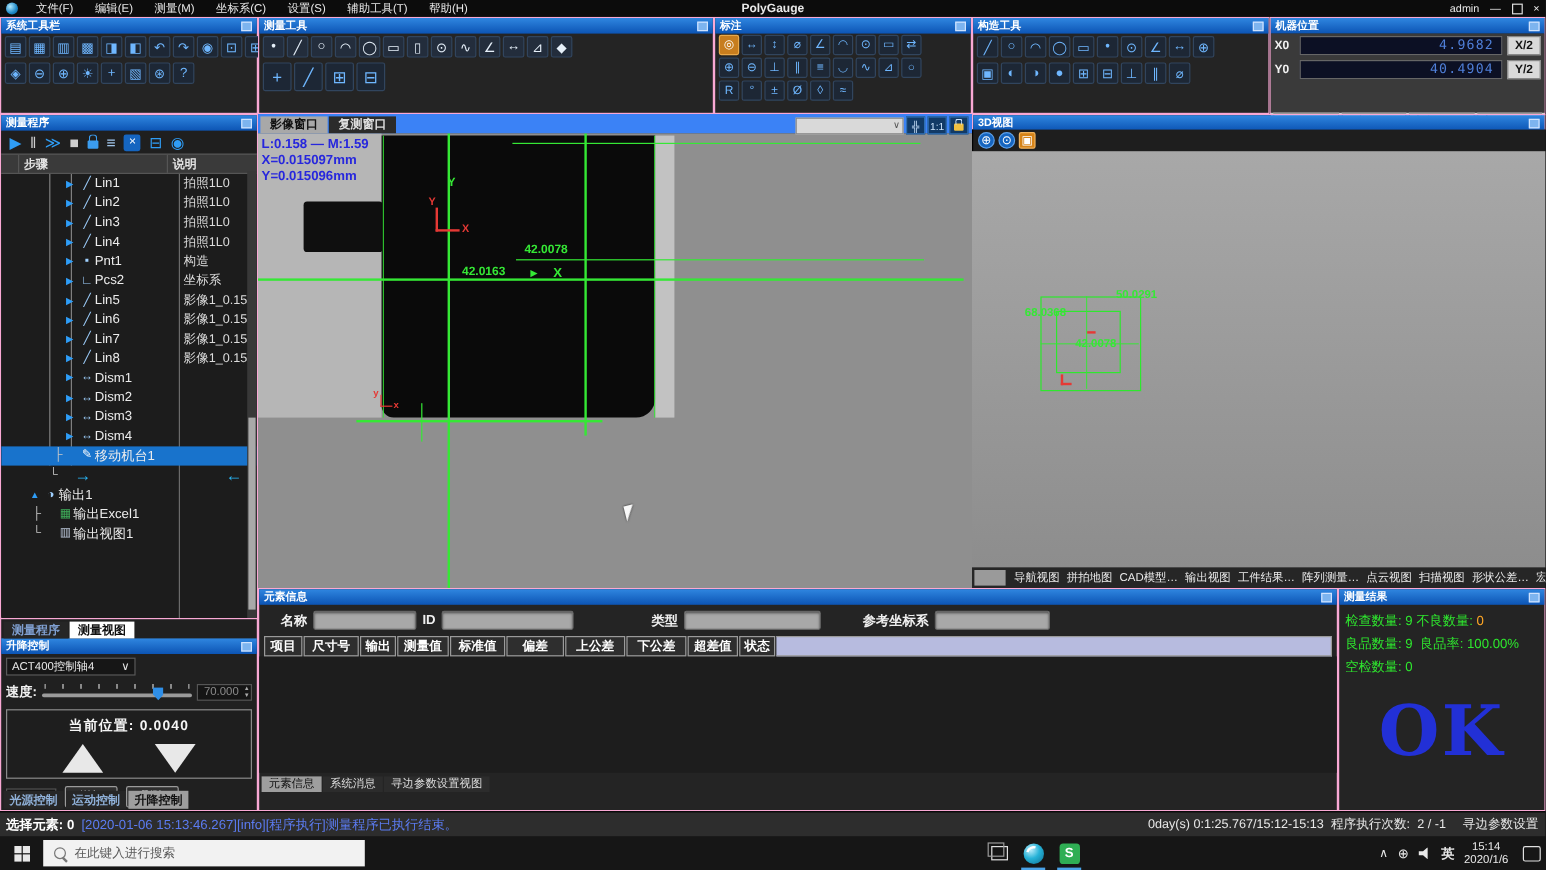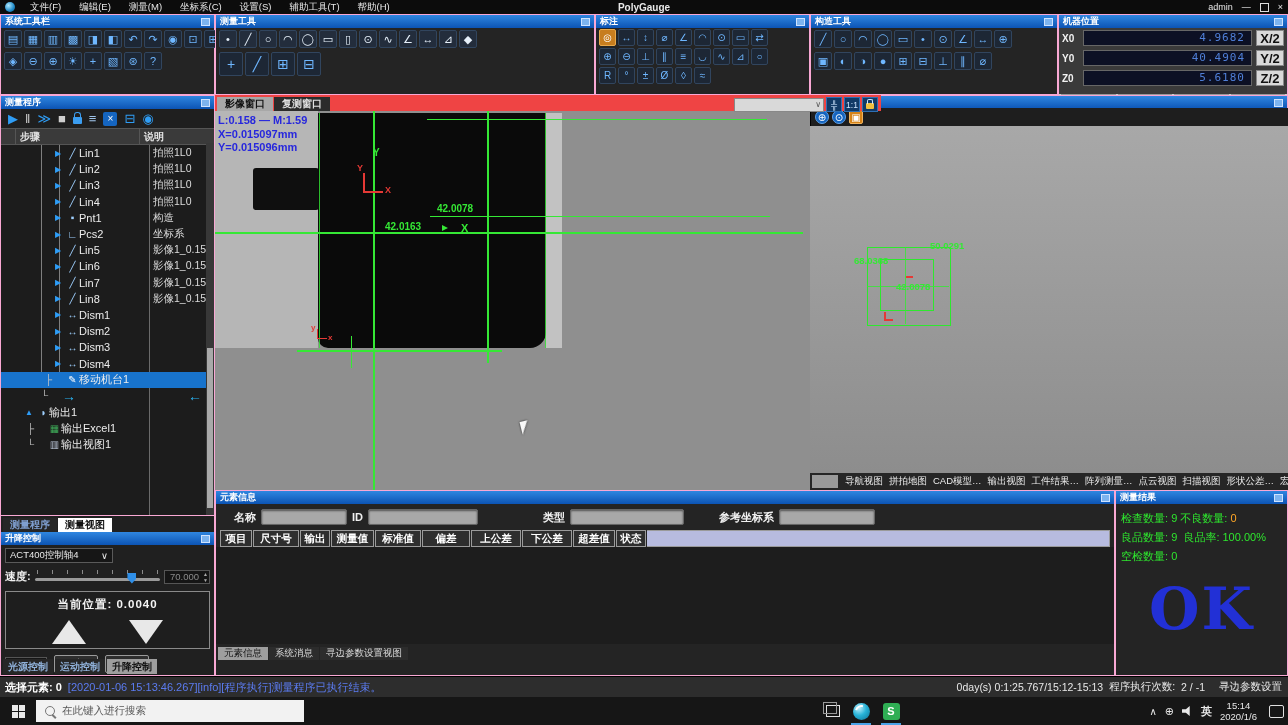--- a/index.html
+++ b/index.html
@@ -22,21 +22,21 @@
   .ticon.sel{background:#c77d1e;color:#fff;border-color:#e8a84a}
   #pMeasure .r1 .ticon{color:#e6f0fa;background:#232d3c}
   #pMeasure .r2 .ticon{width:22px;height:22px;font-size:14px}
   #pAnnot .ticon{width:15px;height:15px;font-size:10px}
   #pAnnot .prow{padding:1px 3px}
   
   #pMachine .mbody{background:#3a3a3a;height:66px}
   .mach-row{display:flex;align-items:center;height:18px;gap:4px;padding:1px 3px}
   .mach-axis{width:17px;font-size:10px;font-weight:bold;color:#f2f2f2}
   .mach-lcd{flex:1;height:14px;background:#0c1024;border:1px solid #666;color:#4f7fd8;font-family:"DejaVu Sans Mono",monospace;font-size:11px;text-align:right;padding:0 6px;filter:blur(.5px);letter-spacing:1px;line-height:14px}
-  .mach-half{width:26px;height:14px;background:#d9d9d9;color:#111;font-size:13px;font-weight:bold;display:flex;align-items:center;justify-content:center;border:1px solid #888}
+  .mach-half{width:26px;height:14px;background:#d9d9d9;color:#111;font-size:10px;font-weight:bold;display:flex;align-items:center;justify-content:center;border:1px solid #888}
   .mach-units{display:flex;height:13px;background:#cfcfcf;align-items:center;padding:0 2px;gap:2px}
   .mach-unit{flex:1;background:#efefef;border:1px solid #999;color:#222;font-size:8.5px;height:11px;display:flex;align-items:center;justify-content:space-between;padding:0 3px}
   .mach-unit b{font-size:7px;color:#555;font-weight:normal}
   
   .prog-toolbar{height:19px;display:flex;align-items:center;gap:7px;padding:0 7px;background:#1f1f1f;font-size:13px}
   .pt{line-height:1}
   .pt-run,.pt-step,.pt-layout,.pt-record{color:#2f9df5}
   .pt-pause,.pt-stop{color:#cfcfcf}
   .pt-list{color:#9fc3e8}
   .pt-abort{background:#1565c0;color:#fff;font-size:10px;width:14px;height:14px;display:flex;align-items:center;justify-content:center;border-radius:2px}
@@ -60,21 +60,21 @@
   .trow.arrowrow{padding-left:40px}
   .arrowrow .tico{color:#29b6f6;font-weight:bold;font-size:14px;width:auto}
   .arrowrow .tdesc{left:auto;right:12px;width:auto;color:#29b6f6;font-weight:bold;font-size:14px}
   .guide{position:absolute;width:1px;background:rgba(225,225,225,.5)}
   .coldiv{position:absolute;left:148px;top:0;bottom:0;width:1px;background:#6a6a6a}
   .tscroll{position:absolute;right:0;top:47px;width:8px;height:373px;background:#383838}
   .tthumb{position:absolute;right:1px;top:205px;width:6px;height:160px;background:#a9a9a9}
   .trow:nth-child(18) .tico{color:#3fae5a}
   .trow:nth-child(19) .tico{color:#b9c4d6}
   
-  #camTabs{position:absolute;left:215px;top:95px;width:666px;height:16px;background:#ef4444;display:flex;align-items:flex-end;gap:1px;padding-left:2px;box-sizing:border-box;z-index:5}
+  #camTabs{position:absolute;left:215px;top:95px;width:595px;height:16px;background:#3b82f6;display:flex;align-items:flex-end;gap:1px;padding-left:2px;box-sizing:border-box;z-index:5}
   .vtab{height:14px;padding:0 8px;font-size:10px;display:flex;align-items:center;background:#2b2b2b;color:#e0e0e0;font-weight:bold;white-space:nowrap}
   .vtab.active{background:#a8a8a8;color:#111}
   .cam-ctrls{position:absolute;right:3px;top:2px;display:flex;gap:2px;align-items:center}
   .cam-dd{width:84px;height:12px;background:#d9d9d9;border:1px solid #888;font-size:8px;color:#555;display:flex;justify-content:flex-end;align-items:center;padding:0 2px}
   .cam-ctl{width:14px;height:13px;background:#123a66;border:1px solid #2f6fb3;color:#cfe6ff;font-size:8.5px;display:flex;align-items:center;justify-content:center}
   .cam-lock{width:8px;height:6px;background:#f0c040;border-radius:1px;position:relative;margin-top:3px}
   .cam-lock::before{content:"";position:absolute;left:1px;top:-4px;width:4px;height:4px;border:1.2px solid #cfe6ff;border-bottom:none;border-radius:2px 2px 0 0}
   #camView{position:absolute;left:215px;top:111px;width:595px;height:379px;background:#8f8f8f;overflow:hidden}
   .cam-light{position:absolute;left:0;top:0;width:103px;height:237px;background:#b6b6b6}
   .cam-tab{position:absolute;left:38px;top:57px;width:66px;height:42px;background:#0f0f0f;border-radius:3px}
@@ -324,25 +324,20 @@
     <div class="mbody">
         <div class="mach-row">
         <span class="mach-axis">X0</span>
         <span class="mach-lcd">4.9682</span>
         <span class="mach-half">X/2</span>
       </div>
         <div class="mach-row">
         <span class="mach-axis">Y0</span>
         <span class="mach-lcd">40.4904</span>
         <span class="mach-half">Y/2</span>
-      </div>
-        <div class="mach-row">
-        <span class="mach-axis">Z0</span>
-        <span class="mach-lcd">5.6180</span>
-        <span class="mach-half">Z/2</span>
       </div>
       </div>
     <div class="mach-units">
         <span class="mach-unit">
           <i style="font-style:normal">Pcs</i>
           <b>∨</b>
         </span>
         <span class="mach-unit">
           <i style="font-style:normal">笛卡尔</i>
           <b>∨</b>

